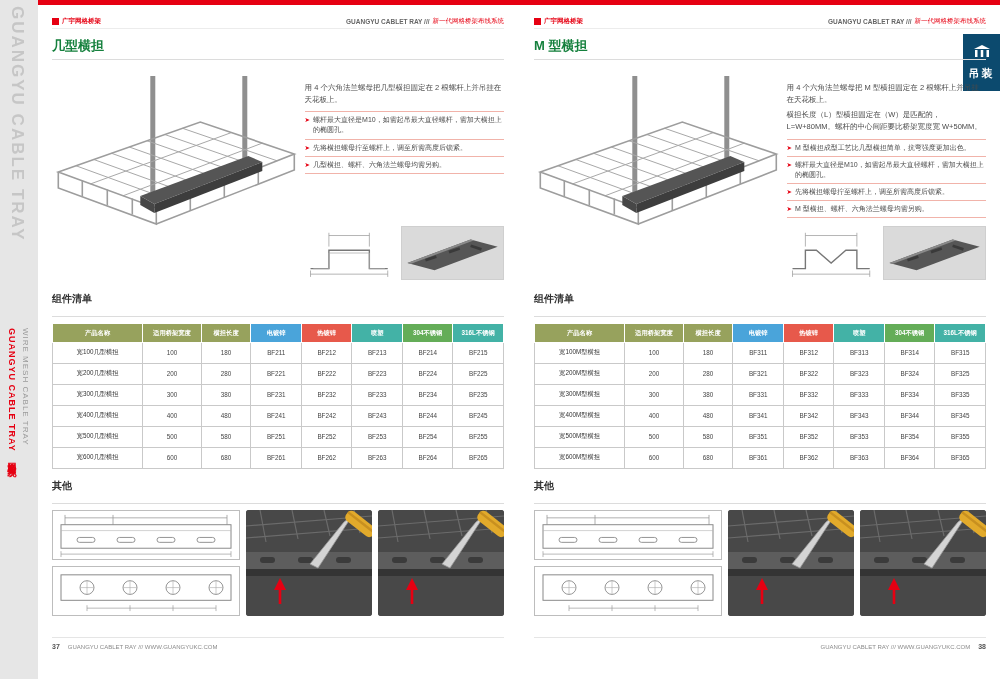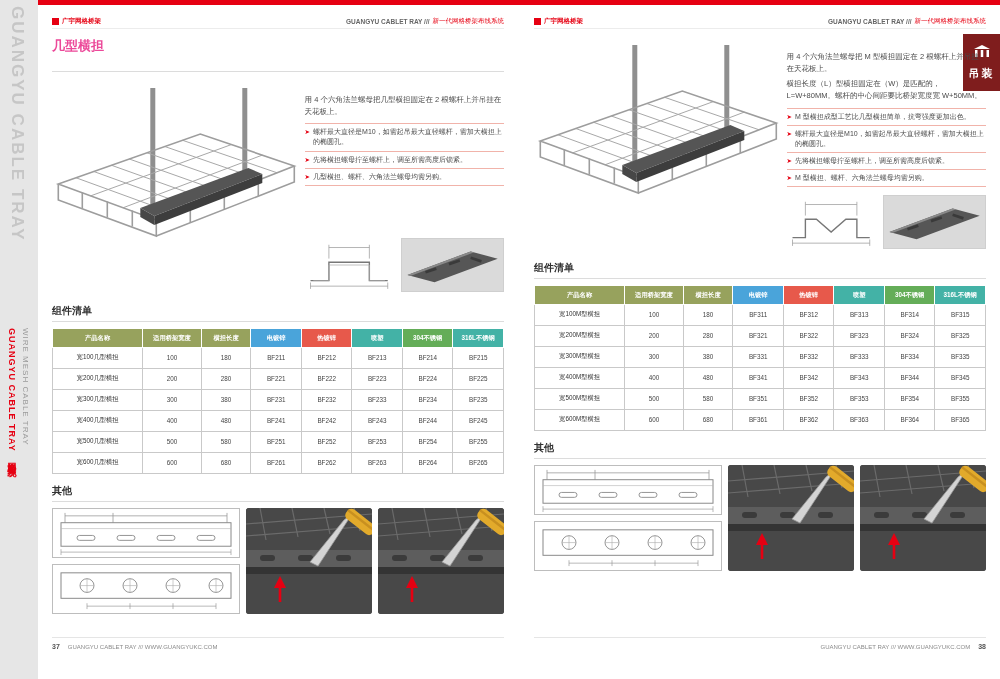--- a/index.html
+++ b/index.html
@@ -6,50 +6,50 @@
   html,body{margin:0;padding:0}
   body{width:1000px;height:679px;position:relative;background:#fff;font-family:"Liberation Sans",sans-serif;overflow:hidden}
 
   .topbar{position:absolute;left:38px;top:0;right:0;height:5px;background:#e60012}
 
   .sidebar{position:absolute;left:0;top:0;width:38px;height:679px;background:#e6e6e6;overflow:hidden}
   .v-big{position:absolute;top:6px;left:7px;writing-mode:vertical-rl;font-size:17px;font-weight:bold;color:#c6c6c6;letter-spacing:2px;white-space:nowrap}
   .v-red{position:absolute;top:328px;left:5px;writing-mode:vertical-rl;font-size:9px;font-weight:bold;color:#e60012;letter-spacing:1px;white-space:nowrap}
   .v-gray{position:absolute;top:328px;left:21px;writing-mode:vertical-rl;font-size:8px;color:#9a9a9a;letter-spacing:1px;white-space:nowrap}
 
-  .corner{position:absolute;right:0;top:34px;width:37px;height:57px;background:#7f1d1d;display:flex;flex-direction:column;align-items:center;justify-content:center;gap:4px}
+  .corner{position:absolute;right:0;top:34px;width:37px;height:57px;background:#0c4a6e;display:flex;flex-direction:column;align-items:center;justify-content:center;gap:4px}
   .corner .lbl{color:#fff;font-size:11px;font-weight:bold;letter-spacing:2px}
 
   .page{position:absolute;top:16px;width:452px;height:636px}
   .pg-left{left:52px}
   .pg-right{left:534px}
 
   .pg-head{display:flex;justify-content:space-between;align-items:center;height:13px;font-size:6.5px;border-bottom:1px solid #ececec;padding-bottom:2px}
   .ph-left{display:flex;align-items:center;gap:3px}
   .logo-sq{width:7px;height:7px;background:#e60012;flex:0 0 auto}
   .ph-brand-cn{color:#e60012;font-weight:bold}
   .ph-right{display:flex;align-items:center}
   .ph-brand-en{color:#666;font-weight:bold}
   .ph-tag{color:#e60012;margin-left:3px}
 
-  .sec-title{margin:8px 0 0;font-size:13px;font-weight:bold;color:#ec4899;padding-bottom:16px;border-bottom:1px solid #dcdcdc}
+  .sec-title{margin:8px 0 0;font-size:13px;font-weight:bold;color:#15803d;padding-bottom:4px;border-bottom:1px solid #dcdcdc}
 
   .content{display:flex;margin-top:16px;height:206px}
   .illus{width:55%;position:relative}
   .illus svg{display:block}
   .desc{width:45%;display:flex;flex-direction:column;font-size:7.5px;color:#4a4a4a;line-height:1.55;padding:6px 0 0 4px}
   .desc p{margin:0 0 4px}
   .bullets{margin-top:2px;border-top:1px solid #f1b3aa}
   .bullet{display:flex;gap:3px;padding:3px 0;border-bottom:1px solid #f1b3aa;font-size:7px;line-height:1.45}
   .bmark{color:#e60012;font-size:6.5px;flex:0 0 auto}
   .insets{margin-top:auto;display:flex;gap:8px;justify-content:flex-end;align-items:flex-end;padding-bottom:2px}
   .inset-draw{width:96px;height:54px;background:#fff}
   .inset-photo{width:112px;height:54px;background:#dadada;border:1px solid #cfcfcf}
 
-  .sub-title{margin:10px 0 0;font-size:10px;font-weight:bold;color:#333;padding-bottom:3px;border-bottom:1px solid #dcdcdc}
+  .sub-title{margin:10px 0 0;font-size:10px;font-weight:bold;color:#333;padding-bottom:10px;border-bottom:1px solid #dcdcdc}
 
   table.parts{width:100%;border-collapse:collapse;margin-top:6px;table-layout:fixed;font-size:6.3px}
   .parts th{color:#fff;font-weight:bold;padding:5px 1px;border:1px solid #fff;line-height:1.25}
   .parts th:nth-child(1){width:20%}
   .parts th:nth-child(2){width:13%}
   .parts th:nth-child(3){width:11%}
   .parts td{border:1px solid #c9c9c9;text-align:center;color:#444;padding:5.5px 1px;background:#fff}
   .parts td.pname{color:#333}
 
   .other-row{display:flex;gap:6px;margin-top:6px;height:106px}
@@ -373,20 +373,21 @@
     <div class="ph-left">
       <span class="logo-sq"></span>
       <span class="ph-brand-cn">广宇网格桥架</span>
     </div>
     <div class="ph-right">
       <span class="ph-brand-en">GUANGYU CABLET RAY ///</span>
       <span class="ph-tag">新一代网格桥架布线系统</span>
     </div>
   </header>
 
+  <h2 class="sec-title">M 型横担</h2>
 
   <div class="content">
     <div class="illus">
   <svg viewBox="0 0 248 206" width="100%" height="100%" preserveAspectRatio="xMidYMid meet">
     <rect x="98" y="0" width="5" height="118" fill="#8f8f8f"></rect>
     <rect x="190" y="0" width="5" height="84" fill="#8f8f8f"></rect>
     <g stroke="#a8a8a8" stroke-width="1" fill="none">
       <line x1="23.8" y1="89.8" x2="121.3" y2="125.3"></line>
       <line x1="41.5" y1="83.5" x2="138.5" y2="118.5"></line>
       <line x1="59.3" y1="77.3" x2="155.8" y2="111.8"></line>

